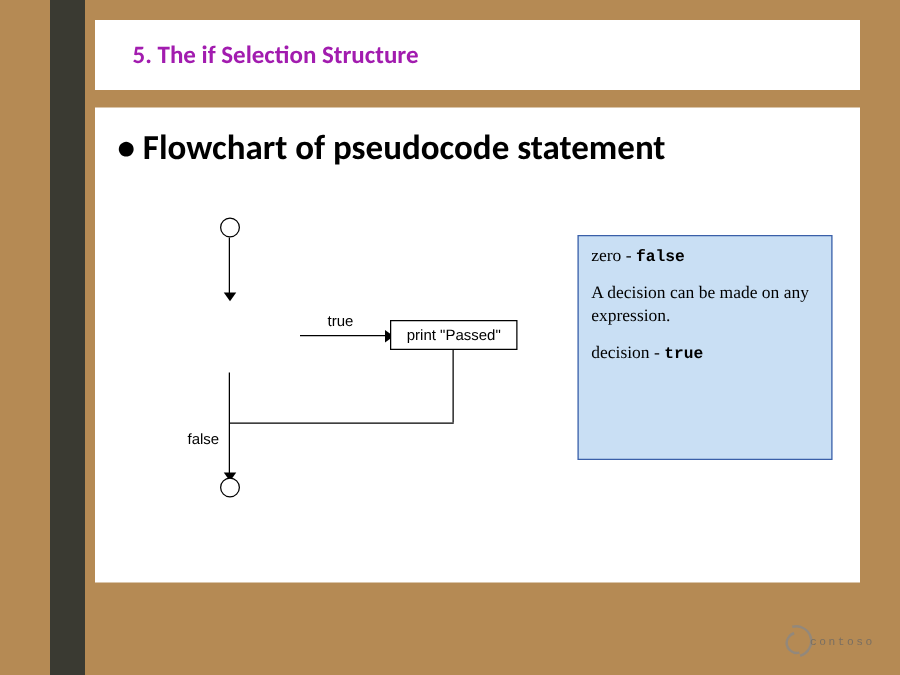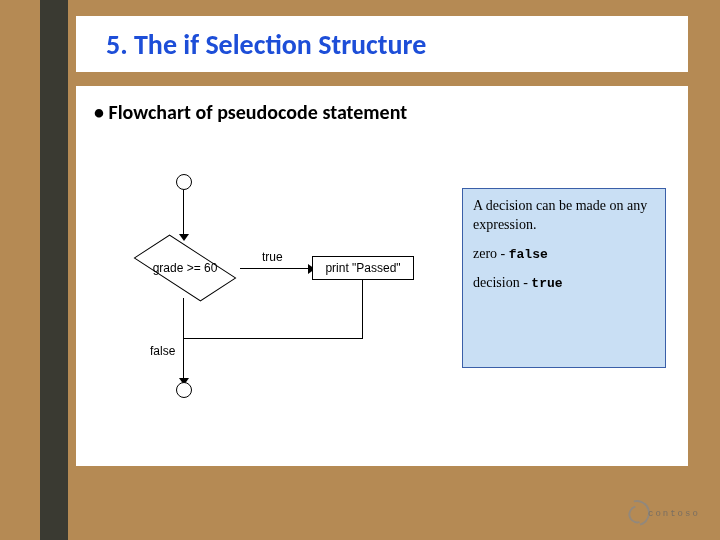--- a/index.html
+++ b/index.html
@@ -24,35 +24,35 @@
     left: 76px;
     top: 16px;
     width: 612px;
     height: 56px;
     background: #ffffff;
     display: flex;
     align-items: center;
     padding-left: 30px;
   }
   .title-text {
-    font-size: 28px;
+    font-size: 20px;
     font-weight: bold;
-    color: #1d4ed8;
+    color: #a21caf;
   }
   .content-box {
     position: absolute;
     left: 76px;
     top: 86px;
     width: 612px;
     height: 380px;
     background: #ffffff;
     padding: 14px 18px;
   }
   .bullet-line {
-    font-size: 20px;
+    font-size: 28px;
     font-weight: bold;
     color: #000;
   }
   .figure-area {
     position: absolute;
     left: 90px;
     top: 168px;
     width: 586px;
     height: 250px;
     background: #fff;
@@ -213,47 +213,43 @@
 <div class="content-box">
   <div class="bullet-line">• Flowchart of pseudocode statement</div>
 </div>
 
 <div class="figure-area">
   <div class="fc">
     <div class="start-circle"></div>
     <div class="vline1"></div>
     <div class="arrow-down-1"></div>
 
-    <div class="diamond">
-      <div class="diamond-shape"></div>
-      <div class="diamond-label">grade &gt;= 60</div>
-    </div>
 
     <div class="hline1"></div>
     <div class="label-true">true</div>
     <div class="arrow-right-1"></div>
 
     <div class="action-box">
       <span>print "Passed"</span>
     </div>
 
     <div class="vline2"></div>
     <div class="hline2"></div>
 
     <div class="vline3"></div>
     <div class="label-false">false</div>
     <div class="arrow-down-2"></div>
     <div class="end-circle"></div>
   </div>
 
   <div class="info-box">
-    <div class="row">A decision can be made on any expression.</div>
     <div class="row">
       <span>zero</span><span> - </span><span class="mono bold">false</span>
     </div>
+    <div class="row">A decision can be made on any expression.</div>
     <div class="row">
       <span>decision</span><span> - </span><span class="mono bold">true</span>
     </div>
   </div>
 </div>
 
 <div class="logo">
   <div class="swirl"></div>
   <div class="txt">contoso</div>
 </div>

